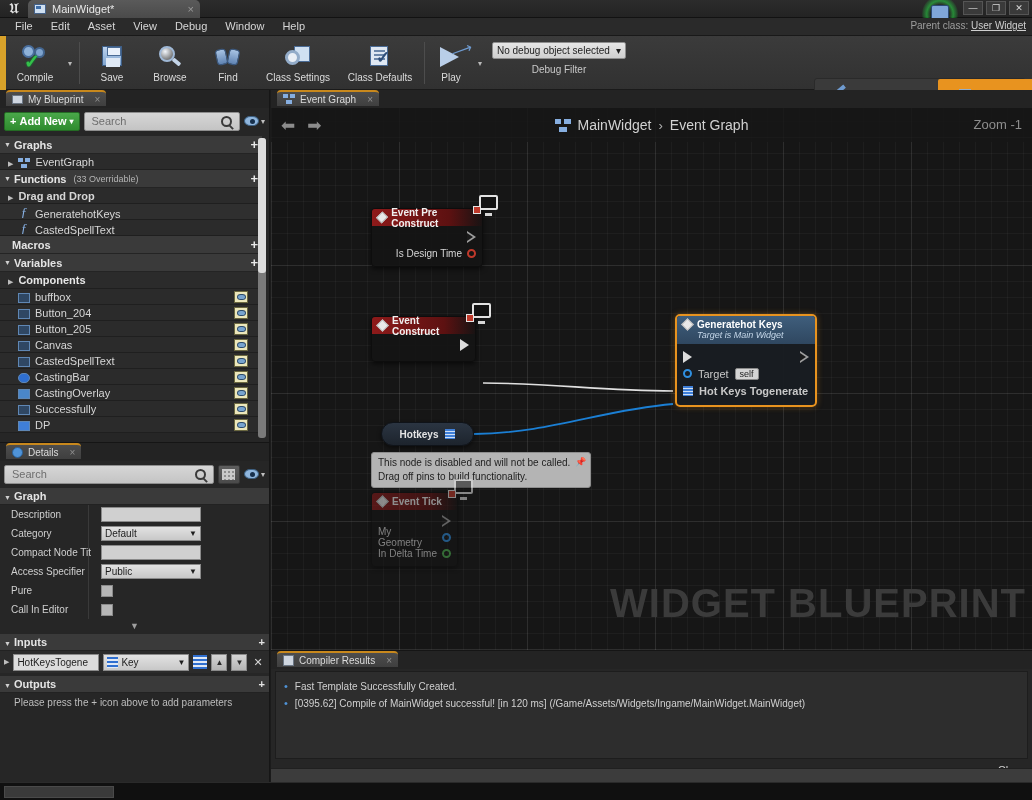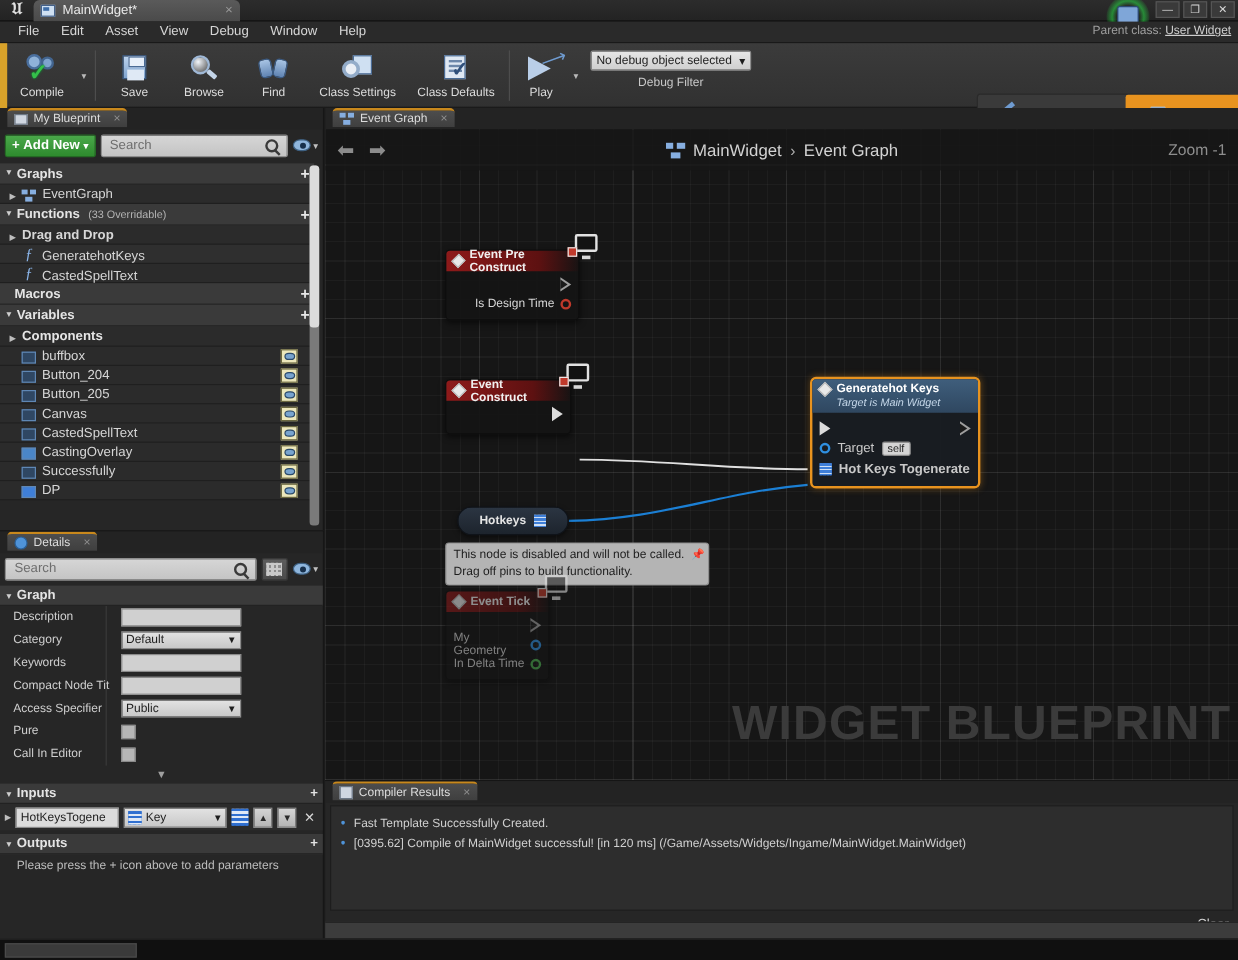--- a/index.html
+++ b/index.html
@@ -653,20 +653,29 @@
         <span class="left" style="padding-left:10px;">
             <span class="ico-sq"></span>
             <span>CastedSpellText</span>
           </span>
         <span class="vis" style="margin-right:14px;">
             <i class="e"></i>
           </span>
       </div>
       <div class="row">
         <span class="left" style="padding-left:10px;">
+            <span class="ico-sq" style="border-radius:5px;background:#2f6fd0;"></span>
+            <span>CastingBar</span>
+          </span>
+        <span class="vis" style="margin-right:14px;">
+            <i class="e"></i>
+          </span>
+      </div>
+      <div class="row">
+        <span class="left" style="padding-left:10px;">
             <span class="ico-sq" style="background:#4a86c8;"></span>
             <span>CastingOverlay</span>
           </span>
         <span class="vis" style="margin-right:14px;">
             <i class="e"></i>
           </span>
       </div>
       <div class="row">
         <span class="left" style="padding-left:10px;">
             <span class="ico-sq"></span>
@@ -724,24 +733,20 @@
         <div class="prow">
           <span class="plabel">Description</span>
           <span class="ptxt"></span>
         </div>
         <div class="prow">
           <span class="plabel">Category</span>
           <span class="psel">
             <span>Default</span>
             <span style="font-size:8px;">▼</span>
           </span>
-        </div>
-        <div class="prow">
-          <span class="plabel">Keywords</span>
-          <span class="ptxt"></span>
         </div>
         <div class="prow">
           <span class="plabel">Compact Node Tit</span>
           <span class="ptxt"></span>
         </div>
         <div class="prow">
           <span class="plabel">Access Specifier</span>
           <span class="psel">
             <span>Public</span>
             <span style="font-size:8px;">▼</span>

